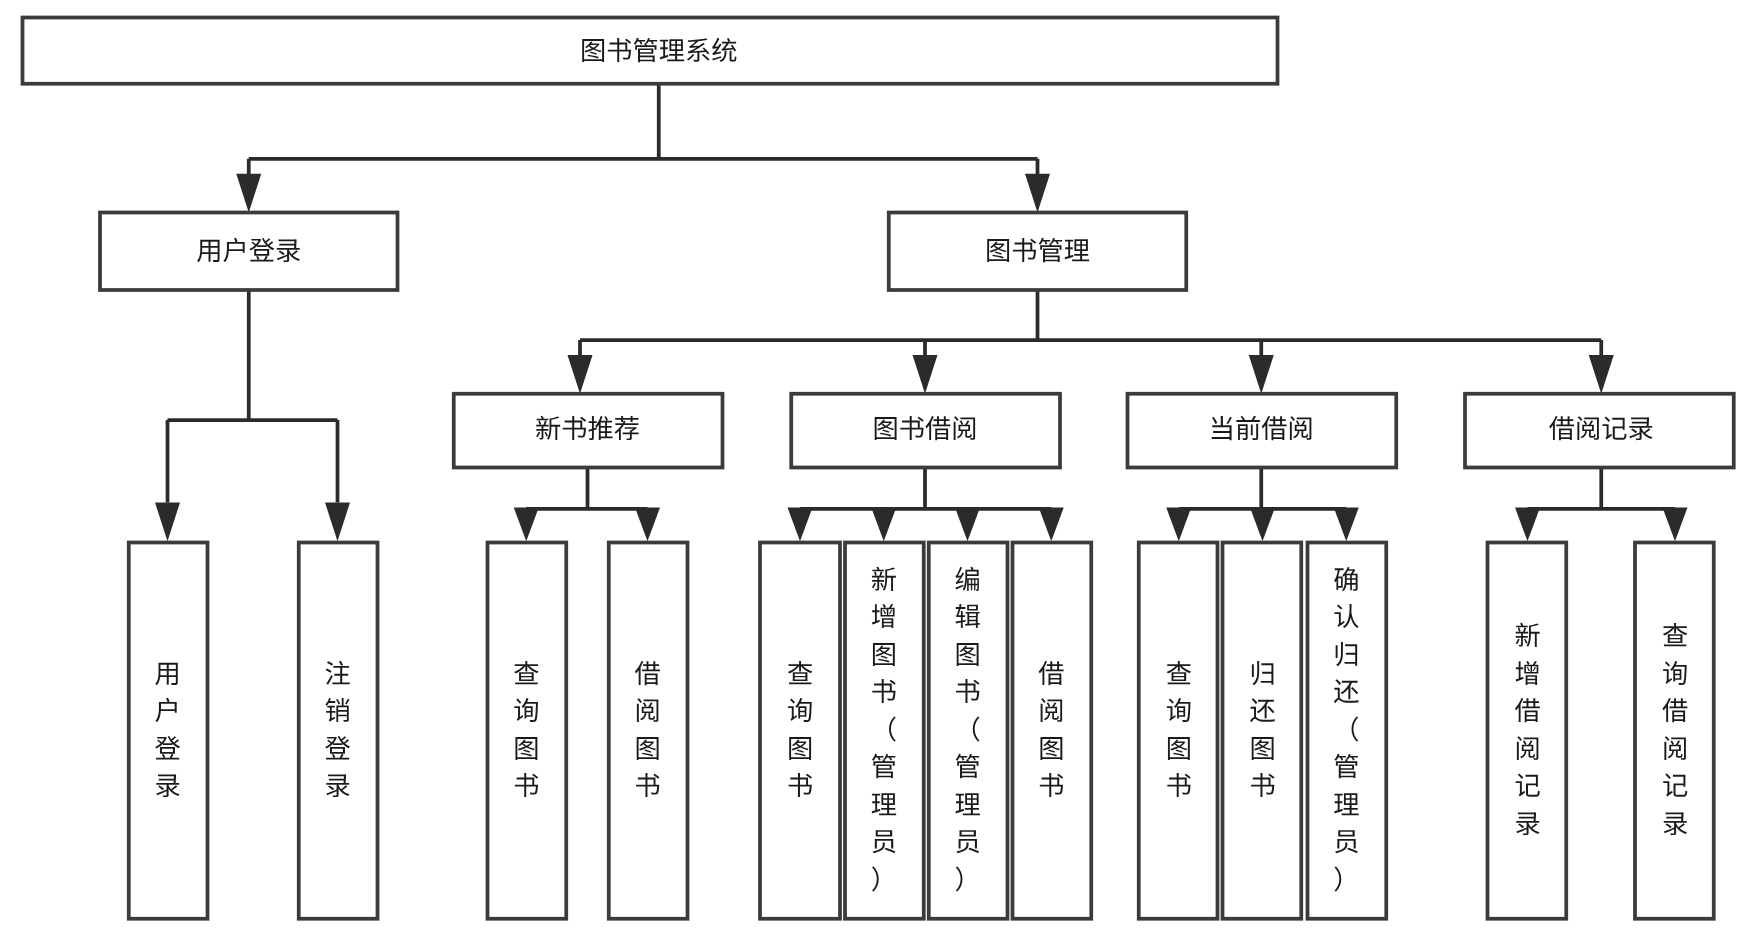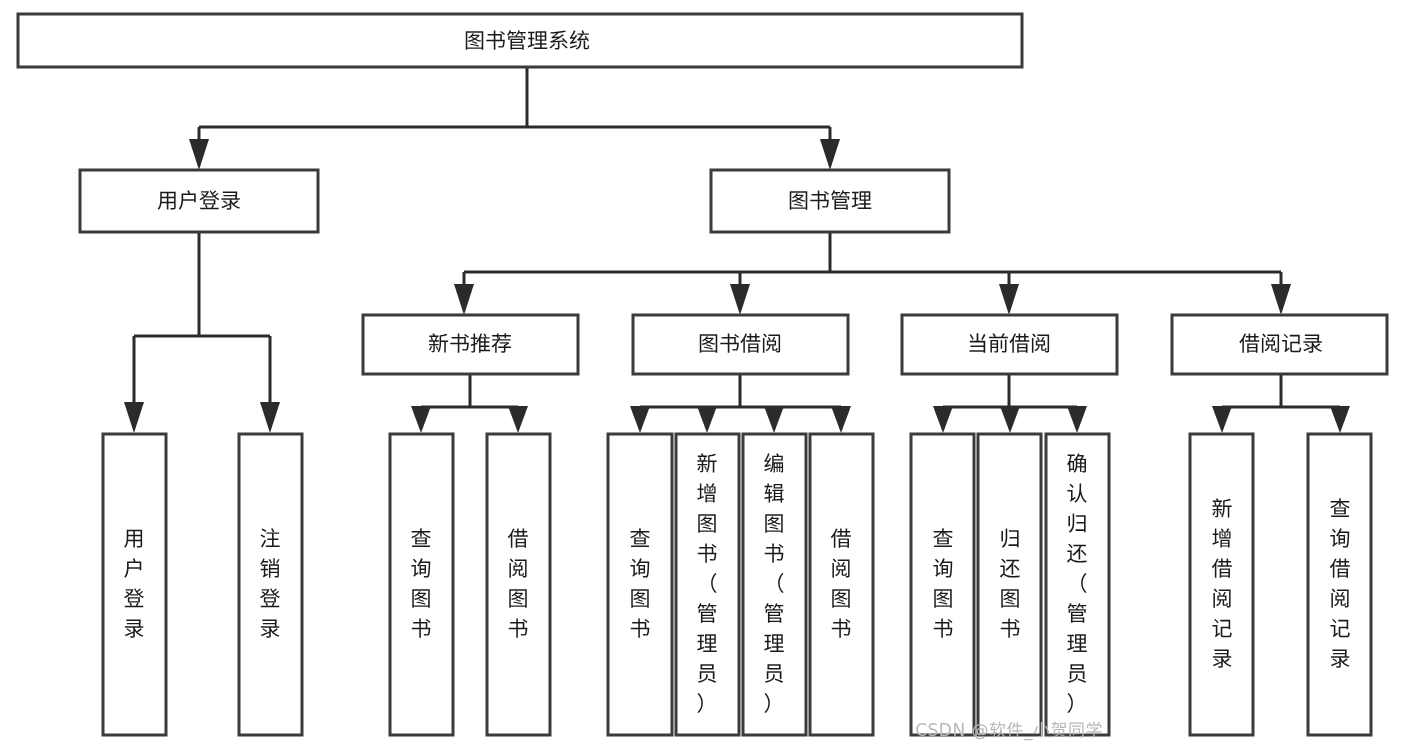--- a/index.html
+++ b/index.html
@@ -13,20 +13,21 @@
     height: 747px;
     font-family: "DejaVu Sans", "Liberation Sans", sans-serif;
     overflow: hidden;
     position: relative;
   }
   #diagram-root {
     position: relative;
     width: 1111px;
     height: 747px;
     background: #ffffff;
+    padding-left: 22px;
   }
   svg.diagram-canvas {
     position: absolute;
     left: 0;
     top: 0;
     width: 1405px;
     height: 747px;
     display: block;
   }
   .node-box {
@@ -235,15 +236,14 @@
       <rect class="node-box" x="1190" y="434" width="63" height="301"></rect>
       <text class="node-label-v" x="1222" y="585"><tspan x="1222" y="510">新</tspan><tspan x="1222" y="540">增</tspan><tspan x="1222" y="570">借</tspan><tspan x="1222" y="600">阅</tspan><tspan x="1222" y="630">记</tspan><tspan x="1222" y="660">录</tspan></text>
     </g>
     <g>
       <rect class="node-box" x="1308" y="434" width="63" height="301"></rect>
       <text class="node-label-v" x="1340" y="585"><tspan x="1340" y="510">查</tspan><tspan x="1340" y="540">询</tspan><tspan x="1340" y="570">借</tspan><tspan x="1340" y="600">阅</tspan><tspan x="1340" y="630">记</tspan><tspan x="1340" y="660">录</tspan></text>
     </g>
 
   </svg>
 
-  <div class="watermark-text">CSDN @软件_小贺同学</div>
 
 </div>
 
 </body></html>

